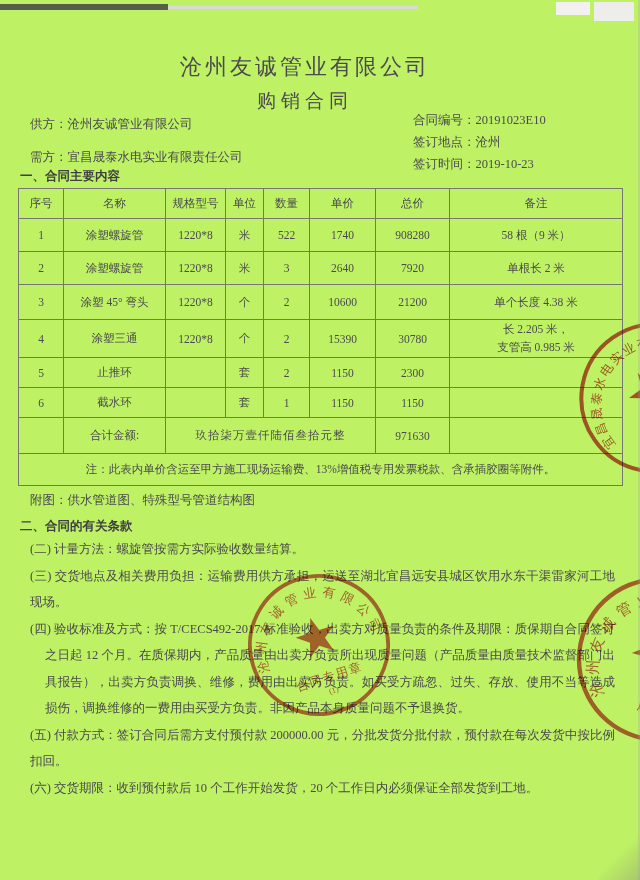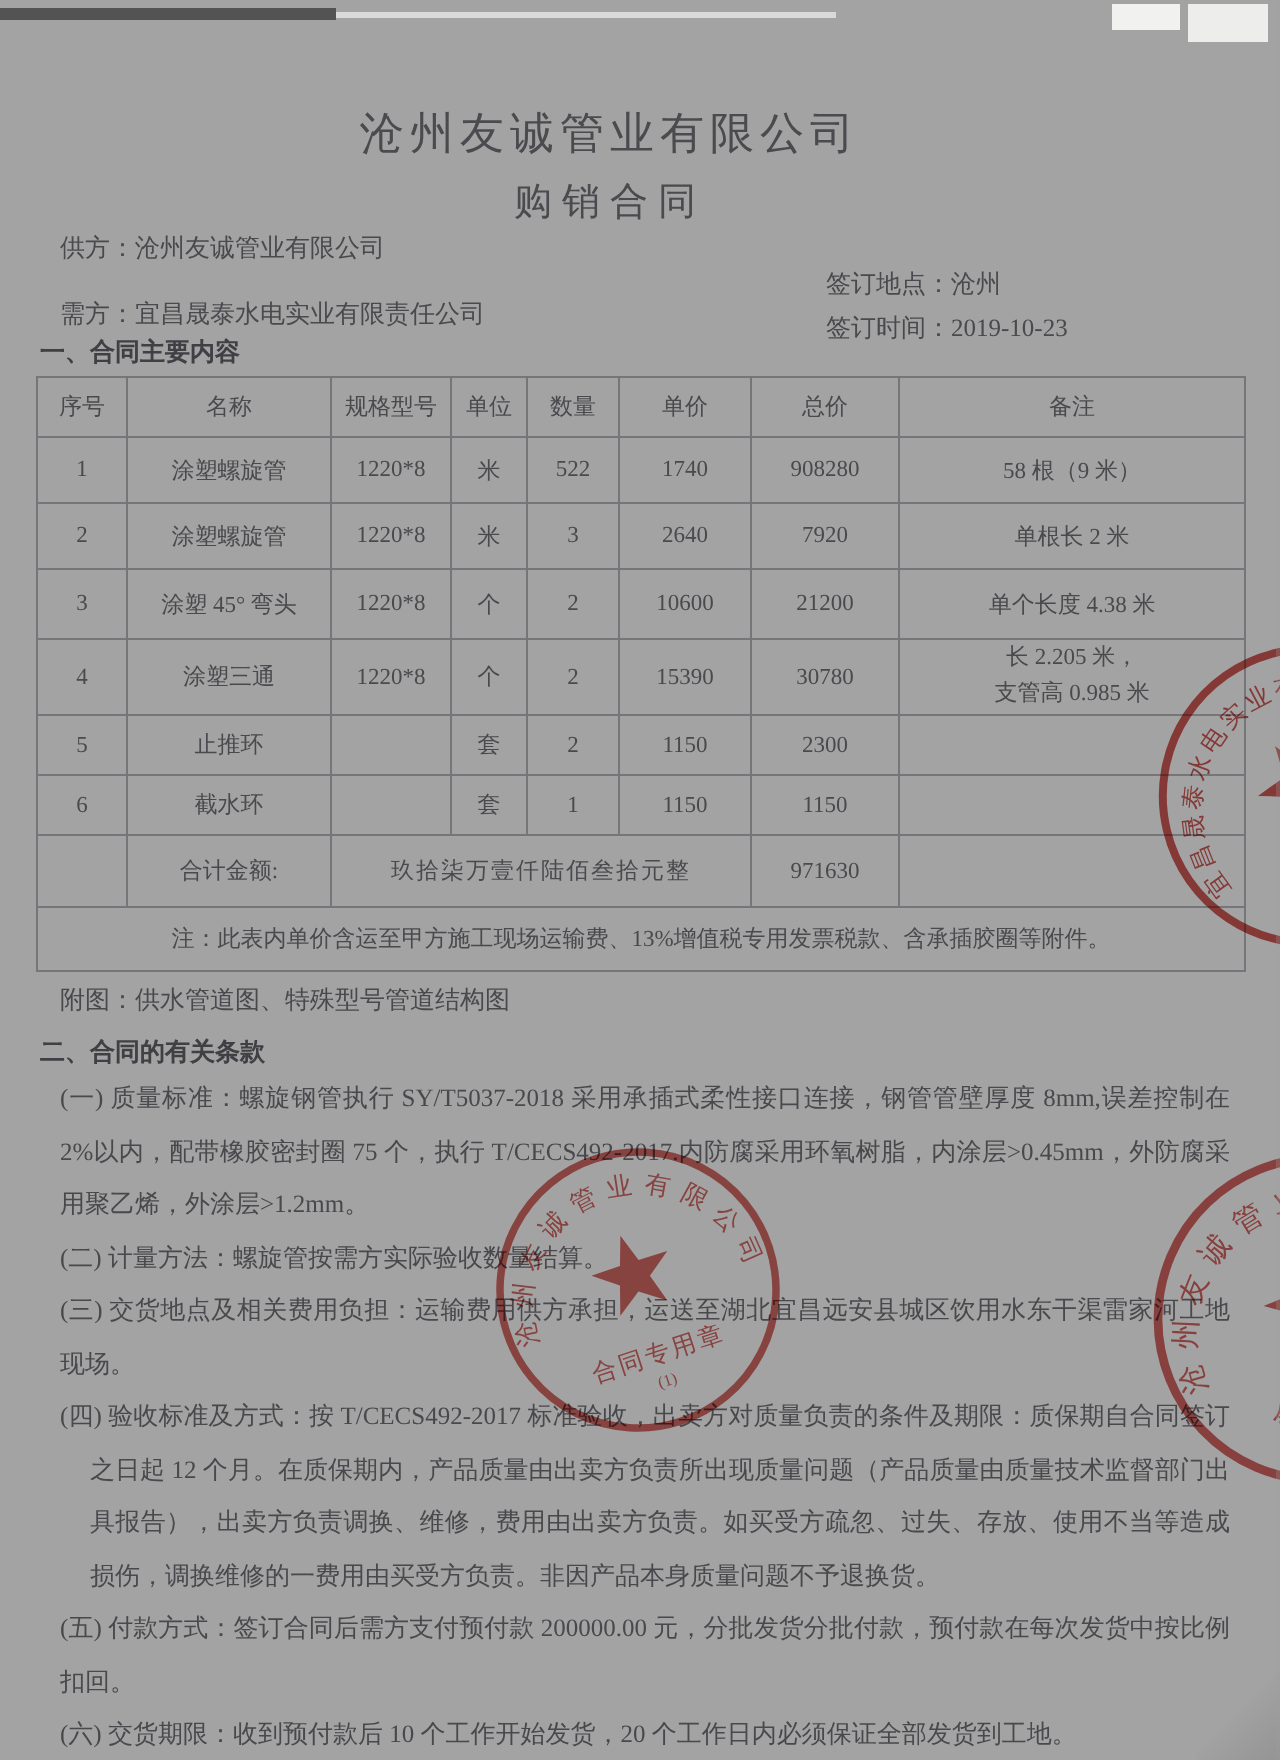--- a/index.html
+++ b/index.html
@@ -1,18 +1,18 @@
 <!DOCTYPE html>
 <html><head>
 <meta charset="utf-8">
 <style>
   html,body{margin:0;padding:0;background:#e8e8e8;}
   .page{
     position:relative;width:640px;height:880px;margin:0 auto;
-    background:#a3a3a3;overflow:hidden;
+    background:#bef264;overflow:hidden;
     font-family:"Liberation Serif","DejaVu Serif",serif;
     color:#49494d;
   }
   
   .scan-line-dark{position:absolute;left:0;top:4px;width:168px;height:6px;background:#454547;opacity:.85;}
   .scan-line-light{position:absolute;left:168px;top:6px;width:250px;height:3px;background:#d9d9d9;}
   .scan-mark-tr1{position:absolute;left:556px;top:2px;width:34px;height:13px;background:#f1f1f0;}
   .scan-mark-tr2{position:absolute;left:594px;top:2px;width:40px;height:19px;background:#ededec;}
   .scan-corner-br{position:absolute;right:0;bottom:0;width:42px;height:46px;
     background:linear-gradient(135deg,rgba(0,0,0,0) 45%,rgba(120,120,120,.35) 100%);}
@@ -61,20 +61,21 @@
   <div class="scan-line-dark"></div>
   <div class="scan-line-light"></div>
   <div class="scan-mark-tr1"></div>
   <div class="scan-mark-tr2"></div>
 
   <div class="company-title">沧州友诚管业有限公司</div>
   <div class="doc-title">购销合同</div>
 
   <div class="info i-supplier"><span>供方：</span><span>沧州友诚管业有限公司</span></div>
   <div class="info i-buyer"><span>需方：</span><span>宜昌晟泰水电实业有限责任公司</span></div>
+  <div class="info i-no"><span>合同编号：</span><span>20191023E10</span></div>
   <div class="info i-place"><span>签订地点：</span><span>沧州</span></div>
   <div class="info i-date"><span>签订时间：</span><span>2019-10-23</span></div>
 
   <div class="sec1-heading">一、合同主要内容</div>
 
   <table class="main">
     <colgroup>
       <col style="width:45px">
         <col style="width:102px">
         <col style="width:60px">
@@ -166,21 +167,20 @@
     <tr style="height:32px;">
       <td class="note-cell" colspan="8">注：此表内单价含运至甲方施工现场运输费、13%增值税专用发票税款、含承插胶圈等附件。</td>
     </tr>
   </tbody>
     </table>
 
   <div class="attachment">附图：供水管道图、特殊型号管道结构图</div>
   <div class="sec2-heading">二、合同的有关条款</div>
 
   <div class="clauses">
-    <p>(一) 质量标准：螺旋钢管执行 SY/T5037-2018 采用承插式柔性接口连接，钢管管壁厚度 8mm,误差控制在 2%以内，配带橡胶密封圈 75 个，执行 T/CECS492-2017.内防腐采用环氧树脂，内涂层&gt;0.45mm，外防腐采用聚乙烯，外涂层&gt;1.2mm。</p>
     <p>(二) 计量方法：螺旋管按需方实际验收数量结算。</p>
     <p>(三) 交货地点及相关费用负担：运输费用供方承担，运送至湖北宜昌远安县城区饮用水东干渠雷家河工地现场。</p>
     <p class="hang">(四) 验收标准及方式：按 T/CECS492-2017 标准验收，出卖方对质量负责的条件及期限：质保期自合同签订之日起 12 个月。在质保期内，产品质量由出卖方负责所出现质量问题（产品质量由质量技术监督部门出具报告），出卖方负责调换、维修，费用由出卖方负责。如买受方疏忽、过失、存放、使用不当等造成损伤，调换维修的一费用由买受方负责。非因产品本身质量问题不予退换货。</p>
     <p>(五) 付款方式：签订合同后需方支付预付款 200000.00 元，分批发货分批付款，预付款在每次发货中按比例扣回。</p>
     <p>(六) 交货期限：收到预付款后 10 个工作开始发货，20 个工作日内必须保证全部发货到工地。</p>
 
   </div>
 
   <div class="stamp stamp-buyer">
     <svg width="160" height="160" viewBox="0 0 200 200">

